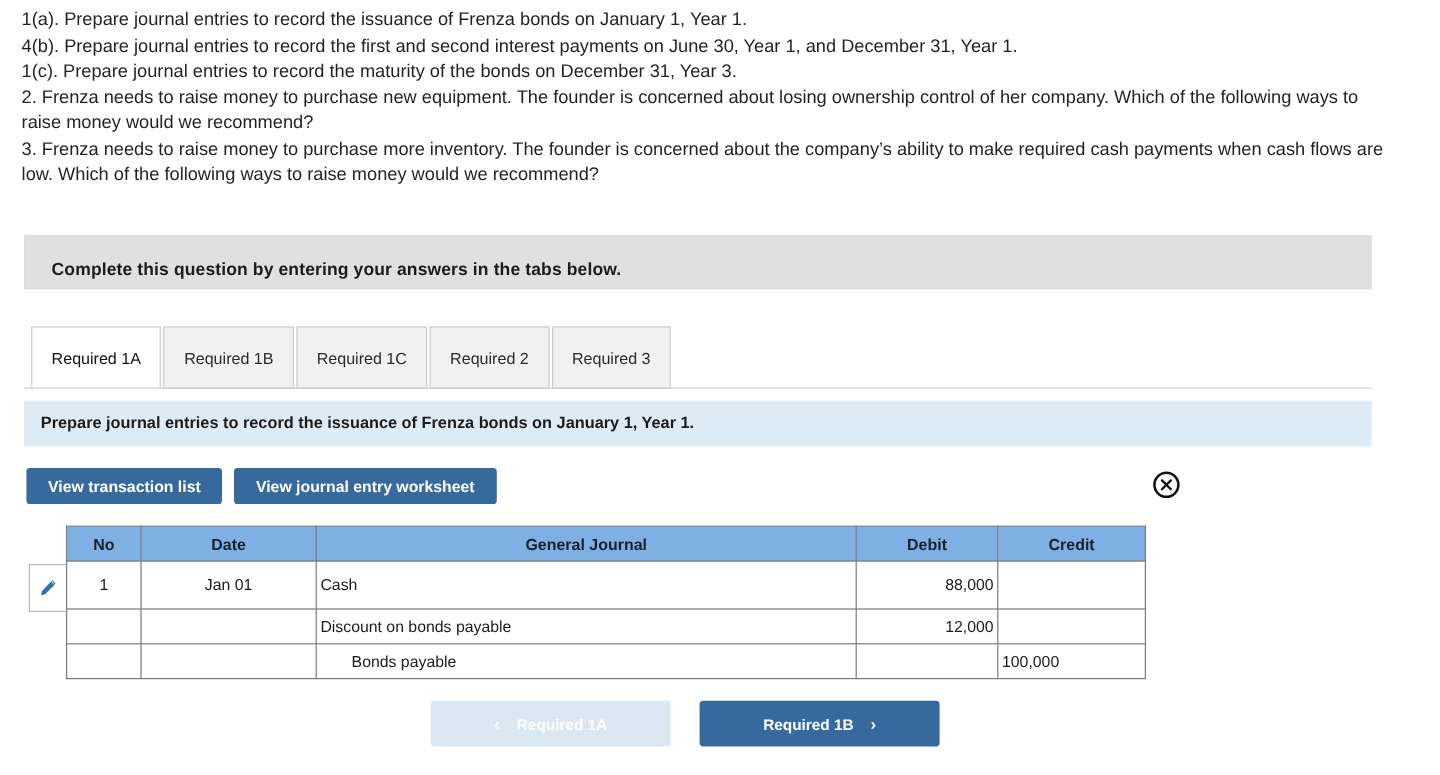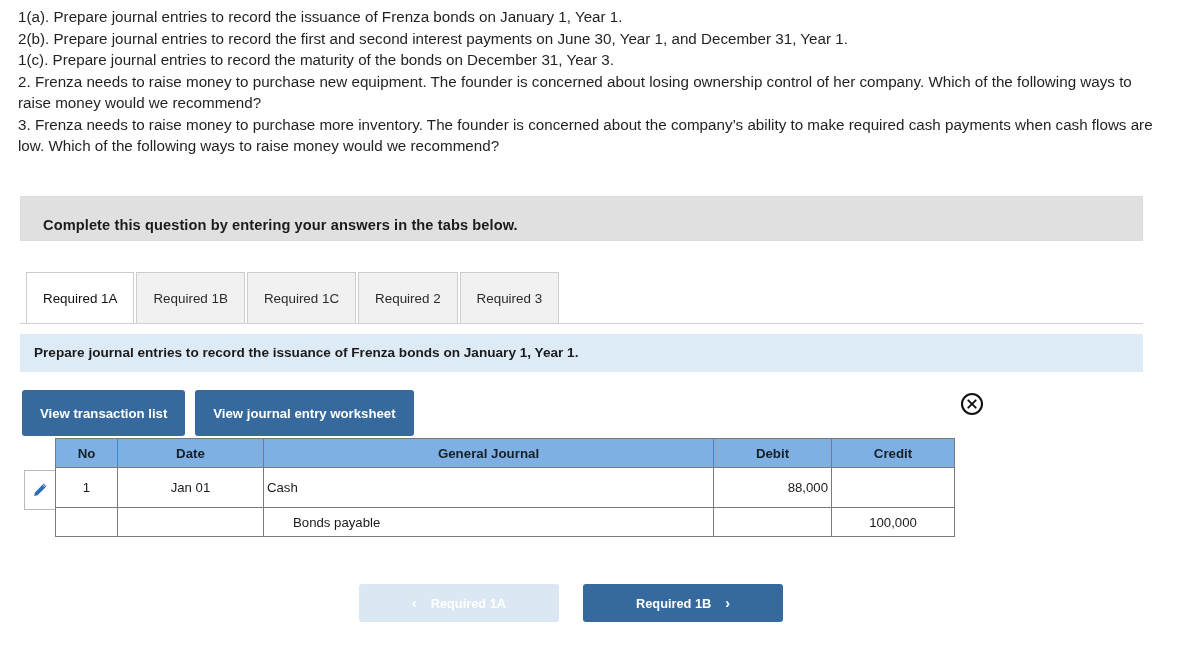--- a/index.html
+++ b/index.html
@@ -122,21 +122,21 @@
     gap: 10px;
   }
   .btn-blue {
     background: #36699e;
     color: #ffffff;
     font-size: 13.2px;
     font-weight: bold;
     border: none;
     border-radius: 3px;
     padding: 0 18px;
-    height: 46px;
+    height: 30px;
     display: flex;
     align-items: center;
     justify-content: center;
     cursor: pointer;
     font-family: "Liberation Sans", sans-serif;
     white-space: nowrap;
   }
 
   
   .close-icon {
@@ -190,21 +190,21 @@
   .journal td {
     background: #ffffff;
     height: 29px;
     color: #1a1a1a;
   }
   .journal tr.tall td { height: 40px; }
   .col-no     { width: 62px;  text-align: center; }
   .col-date   { width: 146px; text-align: center; }
   .col-gj     { width: 450px; text-align: left; }
   .col-debit  { width: 118px; text-align: right; }
-  .col-credit { width: 123px; text-align: center; }
+  .col-credit { width: 123px; text-align: left; }
   .indent { padding-left: 26px; display: inline-block; }
 
   
   .nav-btns {
     position: absolute;
     left: 359px;
     top: 584px;
     display: flex;
     gap: 24px;
   }
@@ -236,21 +236,21 @@
   .chev { font-size: 14px; font-weight: bold; line-height: 1; }
 </style>
 </head>
 <body>
 
 <div class="prompt">
   <p>
     <span class="lead">1(a).</span><span> Prepare journal entries to record the issuance of Frenza bonds on January 1, Year 1.</span>
   </p>
   <p>
-    <span class="lead">2(b).</span><span> Prepare journal entries to record the first and second interest payments on June 30, Year 1, and December 31, Year 1.</span>
+    <span class="lead">4(b).</span><span> Prepare journal entries to record the first and second interest payments on June 30, Year 1, and December 31, Year 1.</span>
   </p>
   <p>
     <span class="lead">1(c).</span><span> Prepare journal entries to record the maturity of the bonds on December 31, Year 3.</span>
   </p>
   <p>
     <span class="lead">2.</span><span> Frenza needs to raise money to purchase new equipment. The founder is concerned about losing ownership control of her company. Which of the following ways to raise money would we recommend?</span>
   </p>
   <p>
     <span class="lead">3.</span><span> Frenza needs to raise money to purchase more inventory. The founder is concerned about the company’s ability to make required cash payments when cash flows are low. Which of the following ways to raise money would we recommend?</span>
   </p>
@@ -317,20 +317,27 @@
     <tr class="tall">
       <td class="col-no">1</td>
       <td class="col-date">Jan 01</td>
       <td class="col-gj">Cash</td>
       <td class="col-debit">88,000</td>
       <td class="col-credit"></td>
     </tr>
     <tr>
       <td class="col-no"></td>
       <td class="col-date"></td>
+      <td class="col-gj">Discount on bonds payable</td>
+      <td class="col-debit">12,000</td>
+      <td class="col-credit"></td>
+    </tr>
+    <tr>
+      <td class="col-no"></td>
+      <td class="col-date"></td>
       <td class="col-gj"><span class="indent">Bonds payable</span></td>
       <td class="col-debit"></td>
       <td class="col-credit">100,000</td>
     </tr>
   </tbody>
 </table>
 
 <div class="nav-btns">
   <button class="nav-btn prev">
     <span class="chev">‹</span>

